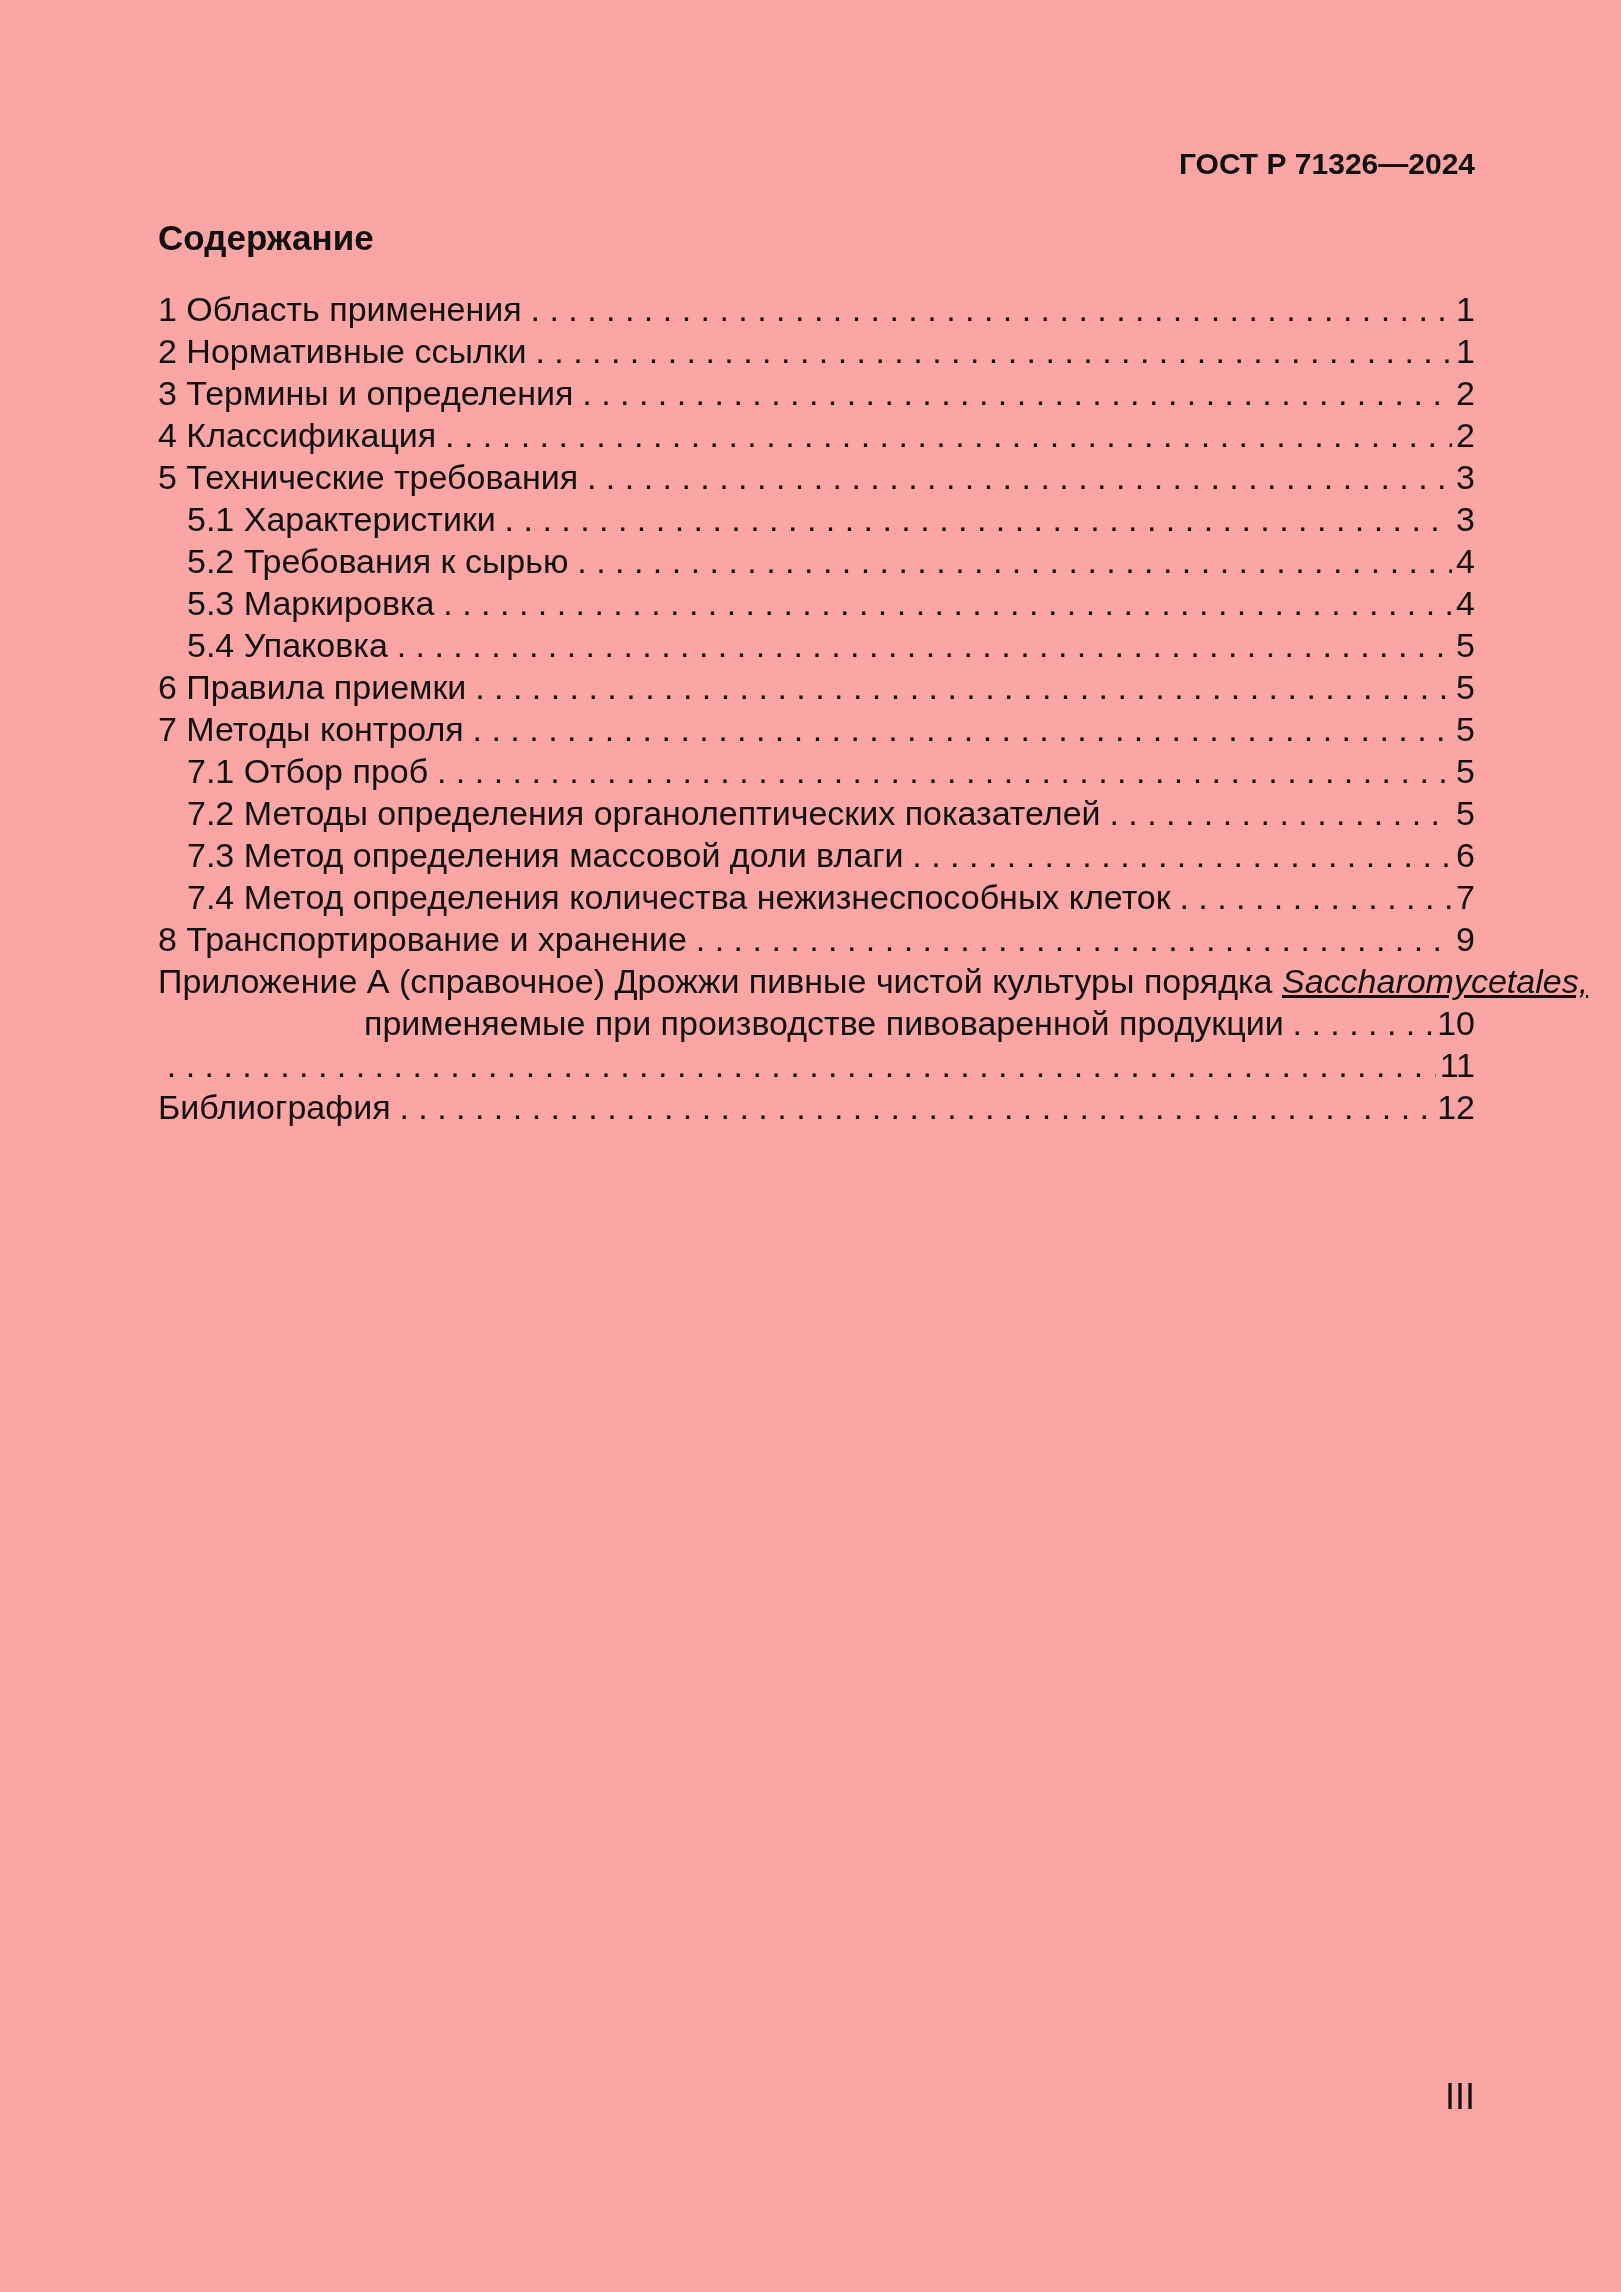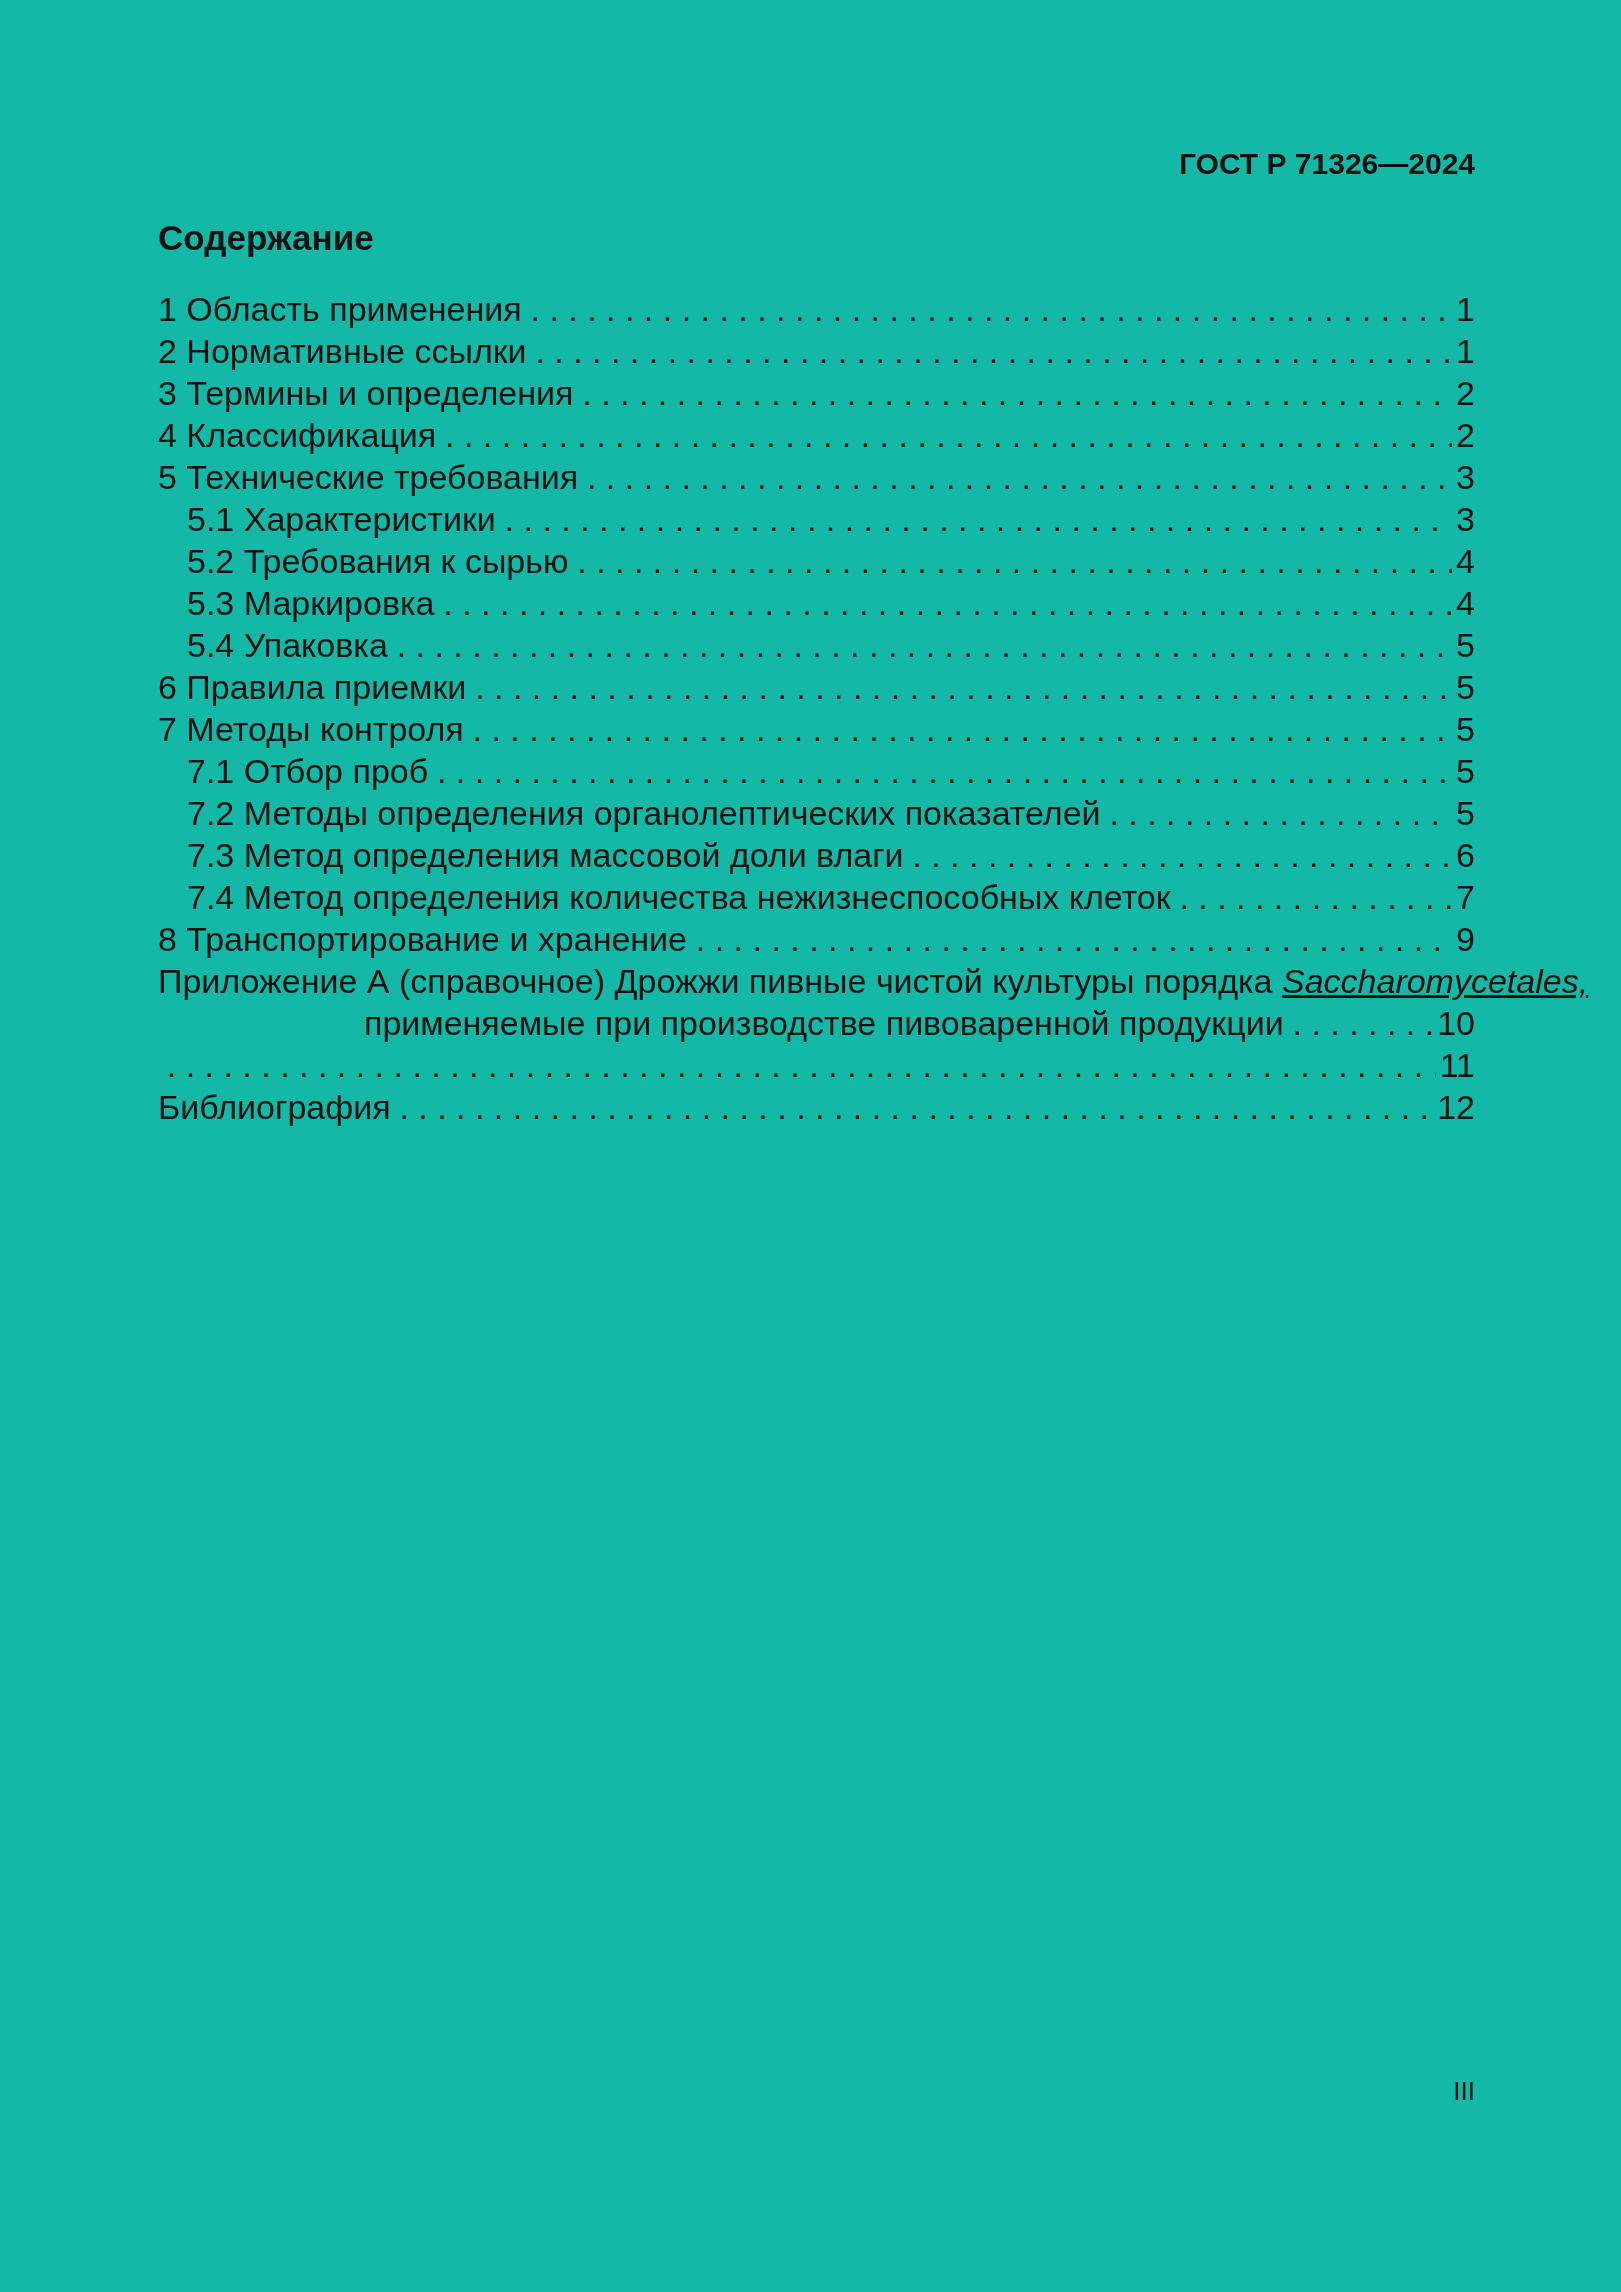--- a/index.html
+++ b/index.html
@@ -5,21 +5,21 @@
   * { box-sizing: border-box; }
   html, body {
     margin: 0;
     padding: 0;
     background: #ffffff;
   }
   .page {
     position: relative;
     width: 1621px;
     height: 2293px;
-    background: #14b8a6;
+    background: #fca5a5;
     font-family: "Liberation Sans", sans-serif;
     color: #111111;
     overflow: hidden;
   }
   .doc-header {
     position: absolute;
     top: 147px;
     left: 158px;
     width: 1317px;
     text-align: right;
@@ -61,21 +61,21 @@
     margin-left: 8.8px;
     margin-right: 3.9px;
   }
   .pageno { white-space: nowrap; }
   .doc-footer {
     position: absolute;
     top: 2076px;
     left: 158px;
     width: 1317px;
     text-align: right;
-    font-size: 26px;
+    font-size: 36px;
   }
 </style>
 </head>
 <body>
 
 <div class="page">
 
   <div class="doc-header">
     <span>ГОСТ Р 71326—2024</span>
   </div>

